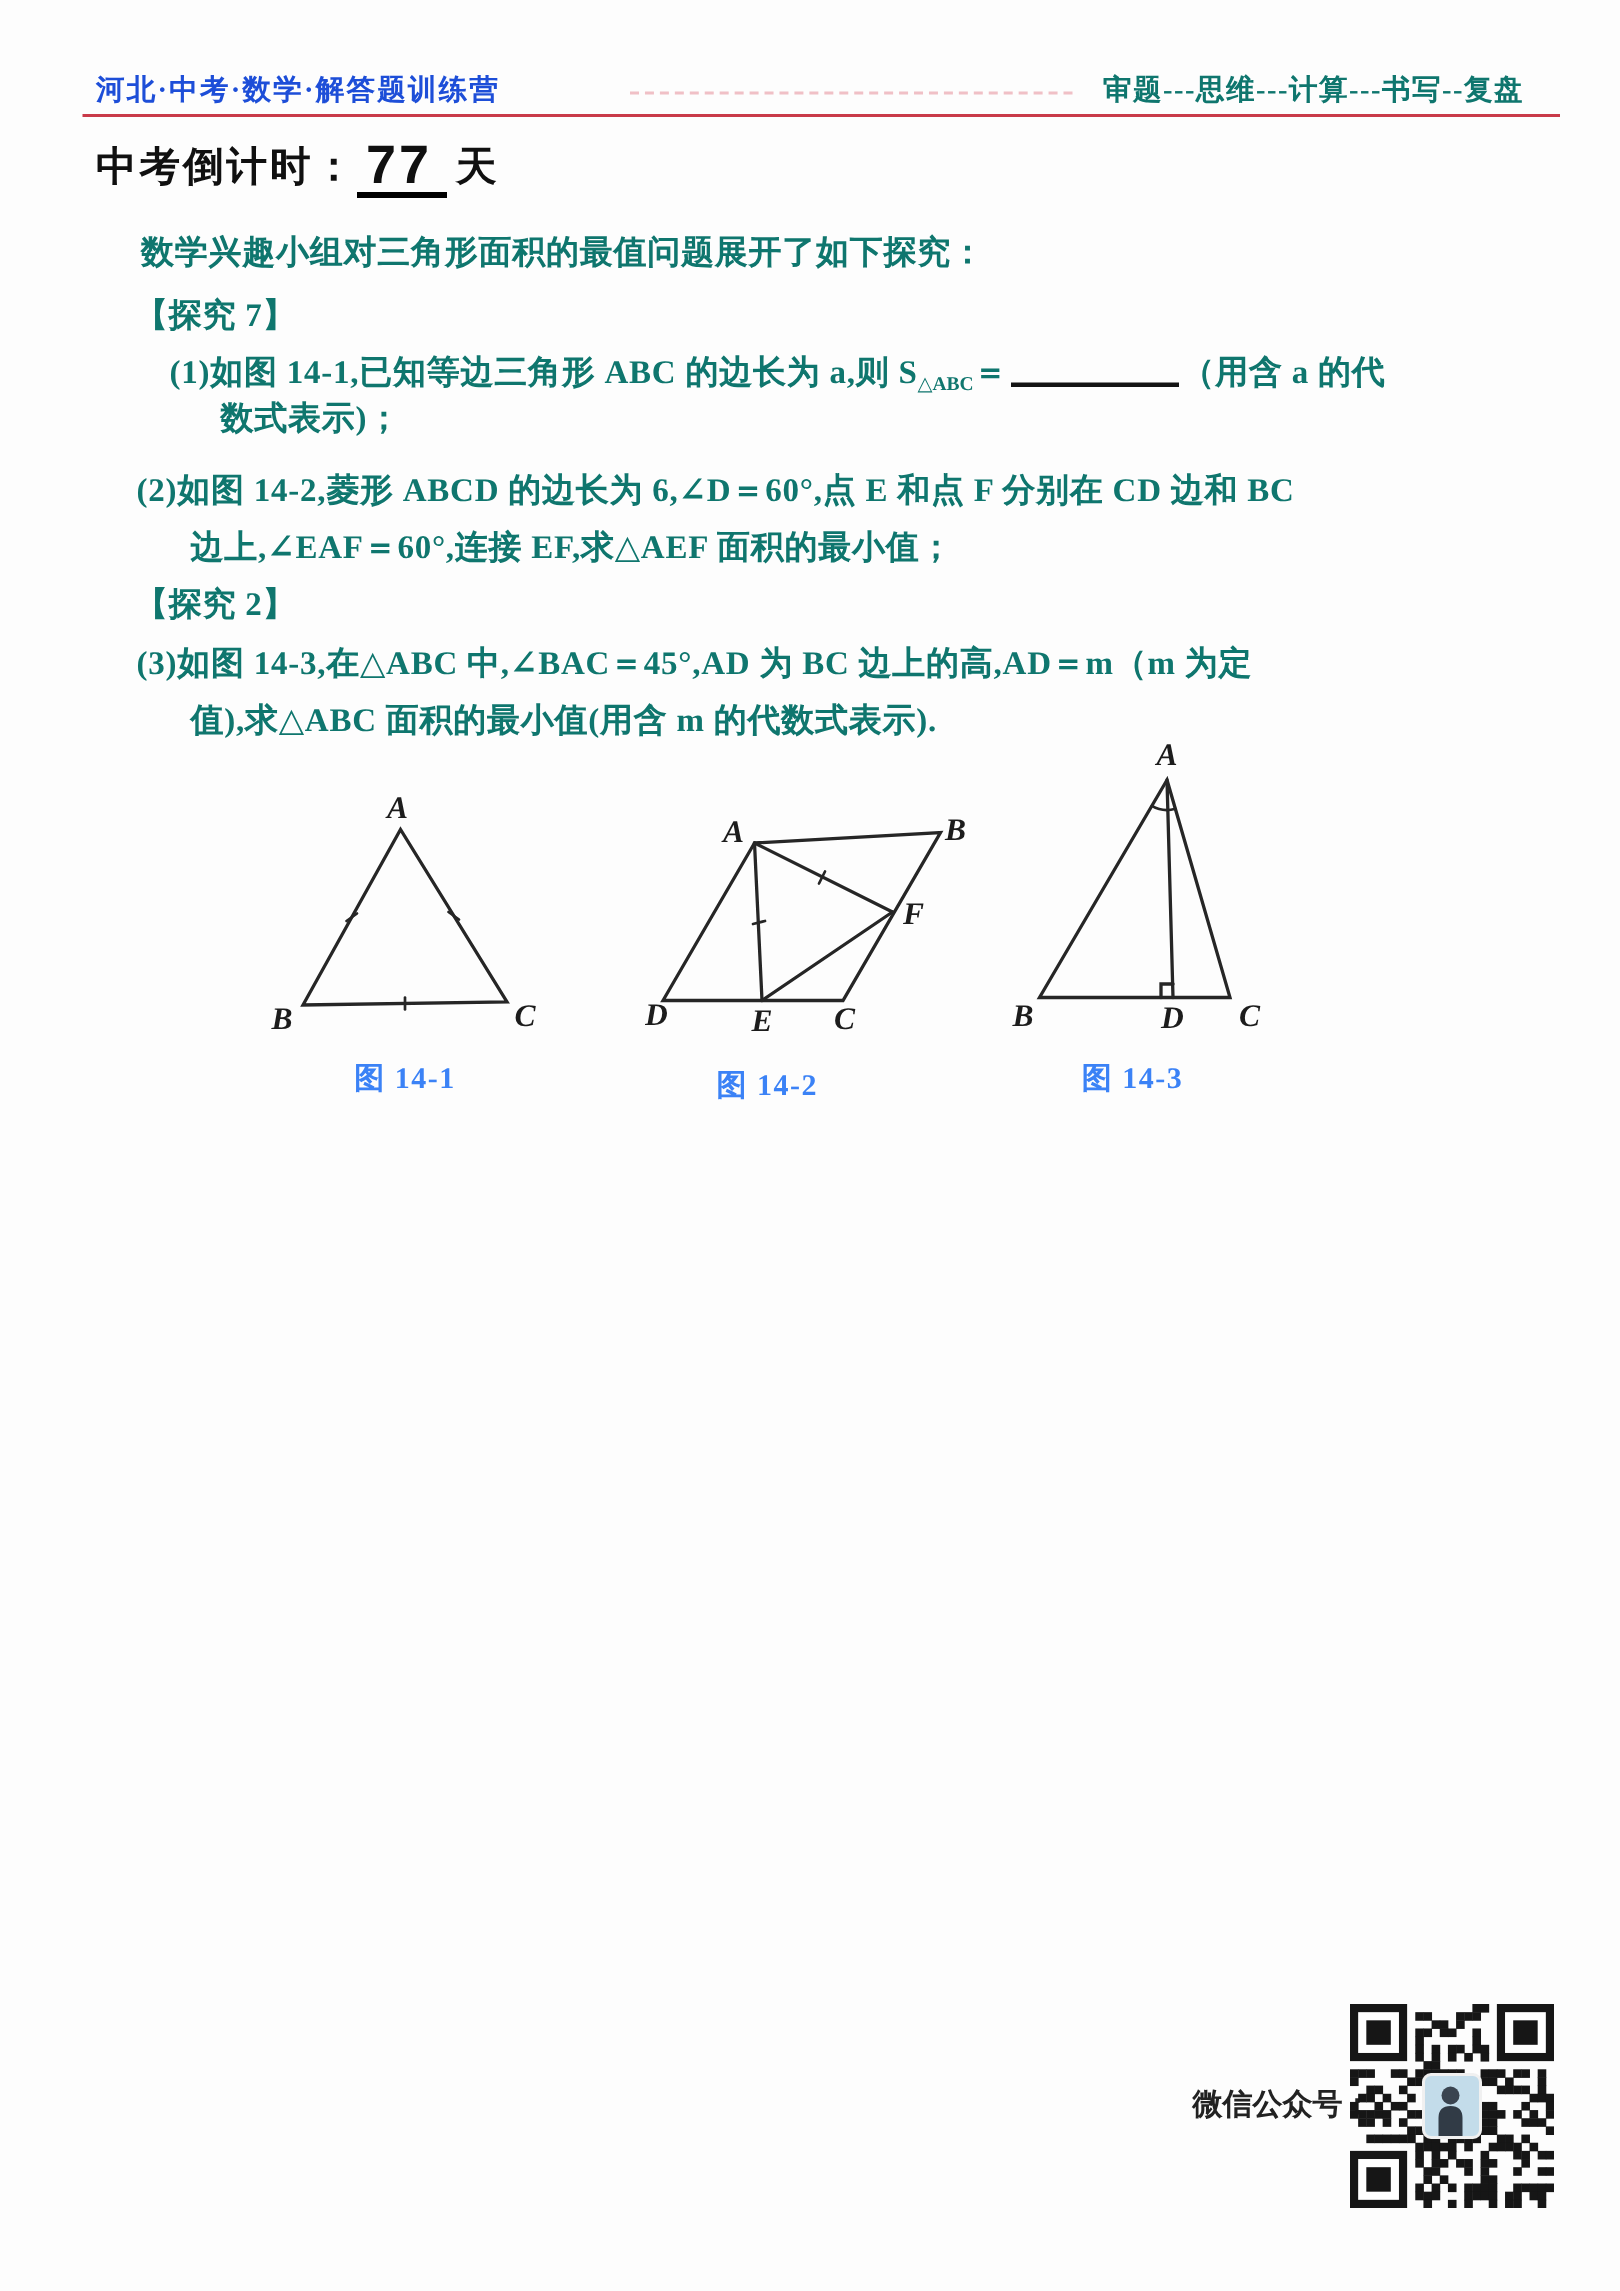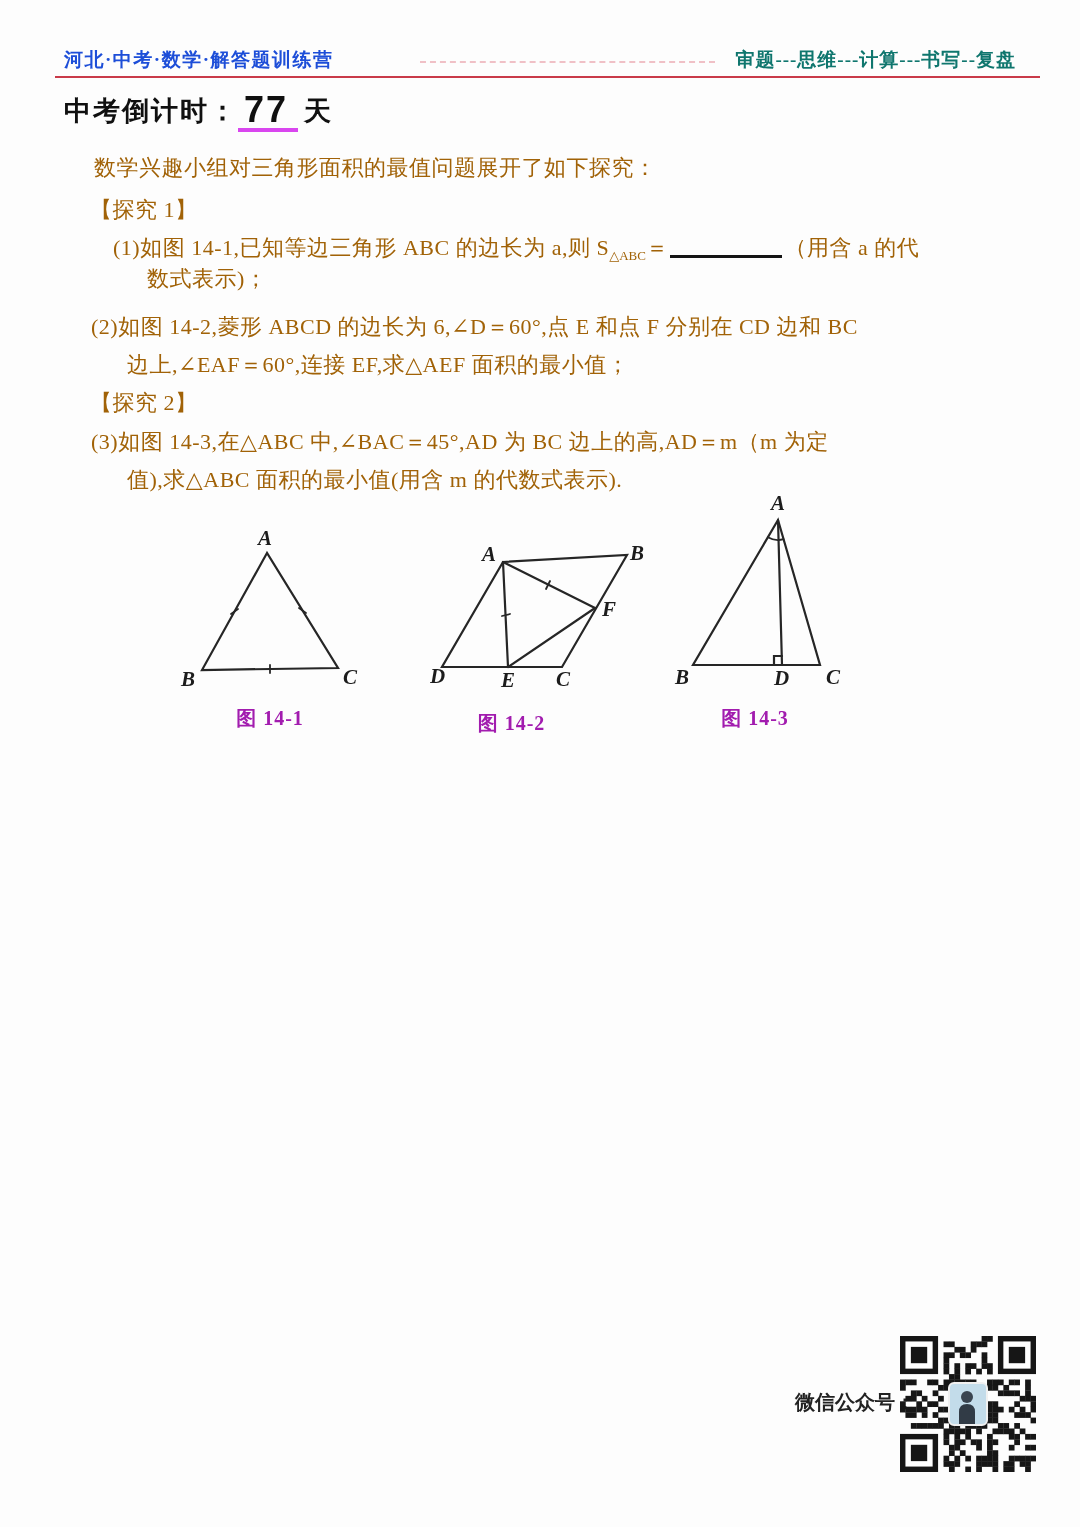--- a/index.html
+++ b/index.html
@@ -27,70 +27,70 @@
     left:55px;top:76px;width:985px;height:2px;background:#c93a49;
   }
 
   
   .countdown{
     left:64px;top:90px;font-family:"Liberation Sans","DejaVu Sans",sans-serif;
     font-weight:bold;color:#101010;font-size:27px;letter-spacing:2px;
   }
   .days{
     font-size:36px;letter-spacing:2px;display:inline-block;
-    border-bottom:4px solid #d946ef;padding:0 10px 0 6px;line-height:1;
+    border-bottom:4px solid #000000;padding:0 10px 0 6px;line-height:1;
     transform:translateY(2px);
   }
   .unit{font-size:27px;margin-left:6px;}
 
   
   .pline{
-    font-size:22px;font-weight:400;color:#a16207;letter-spacing:0.5px;
+    font-size:22px;font-weight:700;color:#0f766e;letter-spacing:0.5px;
   }
   .sub{font-size:13px;vertical-align:-5px;letter-spacing:0;}
   .blank{
     display:inline-block;width:112px;height:4px;
     border-bottom:3px solid #141414;transform:translateY(3px);
     margin:0 2px;
   }
 
   
   .fig-svg{position:absolute;}
   .fig-svg line,.fig-svg path,.fig-svg polyline,.fig-svg polygon{
     stroke:#262626;stroke-width:2.2;fill:none;stroke-linecap:round;
   }
   .fig-svg .tick{stroke-width:1.8;}
   .fig-svg text{
     font-family:"Liberation Serif","DejaVu Serif",serif;
     font-style:italic;font-weight:bold;font-size:21px;fill:#1c1c1c;
     stroke:none;
   }
   .caption{
-    font-size:20px;font-weight:700;color:#a21caf;text-align:center;
+    font-size:20px;font-weight:700;color:#3b82f6;text-align:center;
     letter-spacing:1px;
   }
 
   
   .wechat{left:795px;top:1389px;font-size:20px;font-weight:600;color:#222;}
   #qr-svg{position:absolute;left:900px;top:1336px;}
 </style>
 </head>
 <body>
 
 <div class="abs hdr-left">河北·中考·数学·解答题训练营</div>
 <div class="abs hdr-right">审题---思维---计算---书写--复盘</div>
 <div class="abs hdr-dashes"></div>
 <div class="abs hdr-rule"></div>
 
 <div class="abs countdown">
   <span>中考倒计时：</span><span class="days">77</span><span class="unit">天</span>
 </div>
 
 <div class="abs pline" style="left:94px;top:153px;">数学兴趣小组对三角形面积的最值问题展开了如下探究：</div>
-<div class="abs pline" style="left:90px;top:195px;">【探究 1】</div>
+<div class="abs pline" style="left:90px;top:195px;">【探究 7】</div>
 
 <div class="abs pline" style="left:91px;top:233px;margin-left:22px;">
   <span>(1)如图 14-1,已知等边三角形 ABC 的边长为 a,则 S</span><span class="sub">△ABC</span><span>＝</span><span class="blank"></span><span>（用含 a 的代</span>
 </div>
 <div class="abs pline" style="left:127px;top:264px;margin-left:20px;">数式表示)；</div>
 
 <div class="abs pline" style="left:91px;top:312px;">(2)如图 14-2,菱形 ABCD 的边长为 6,∠D＝60°,点 E 和点 F 分别在 CD 边和 BC</div>
 <div class="abs pline" style="left:127px;top:350px;">边上,∠EAF＝60°,连接 EF,求△AEF 面积的最小值；</div>
 
 <div class="abs pline" style="left:90px;top:388px;text-align:center;">【探究 2】</div>

